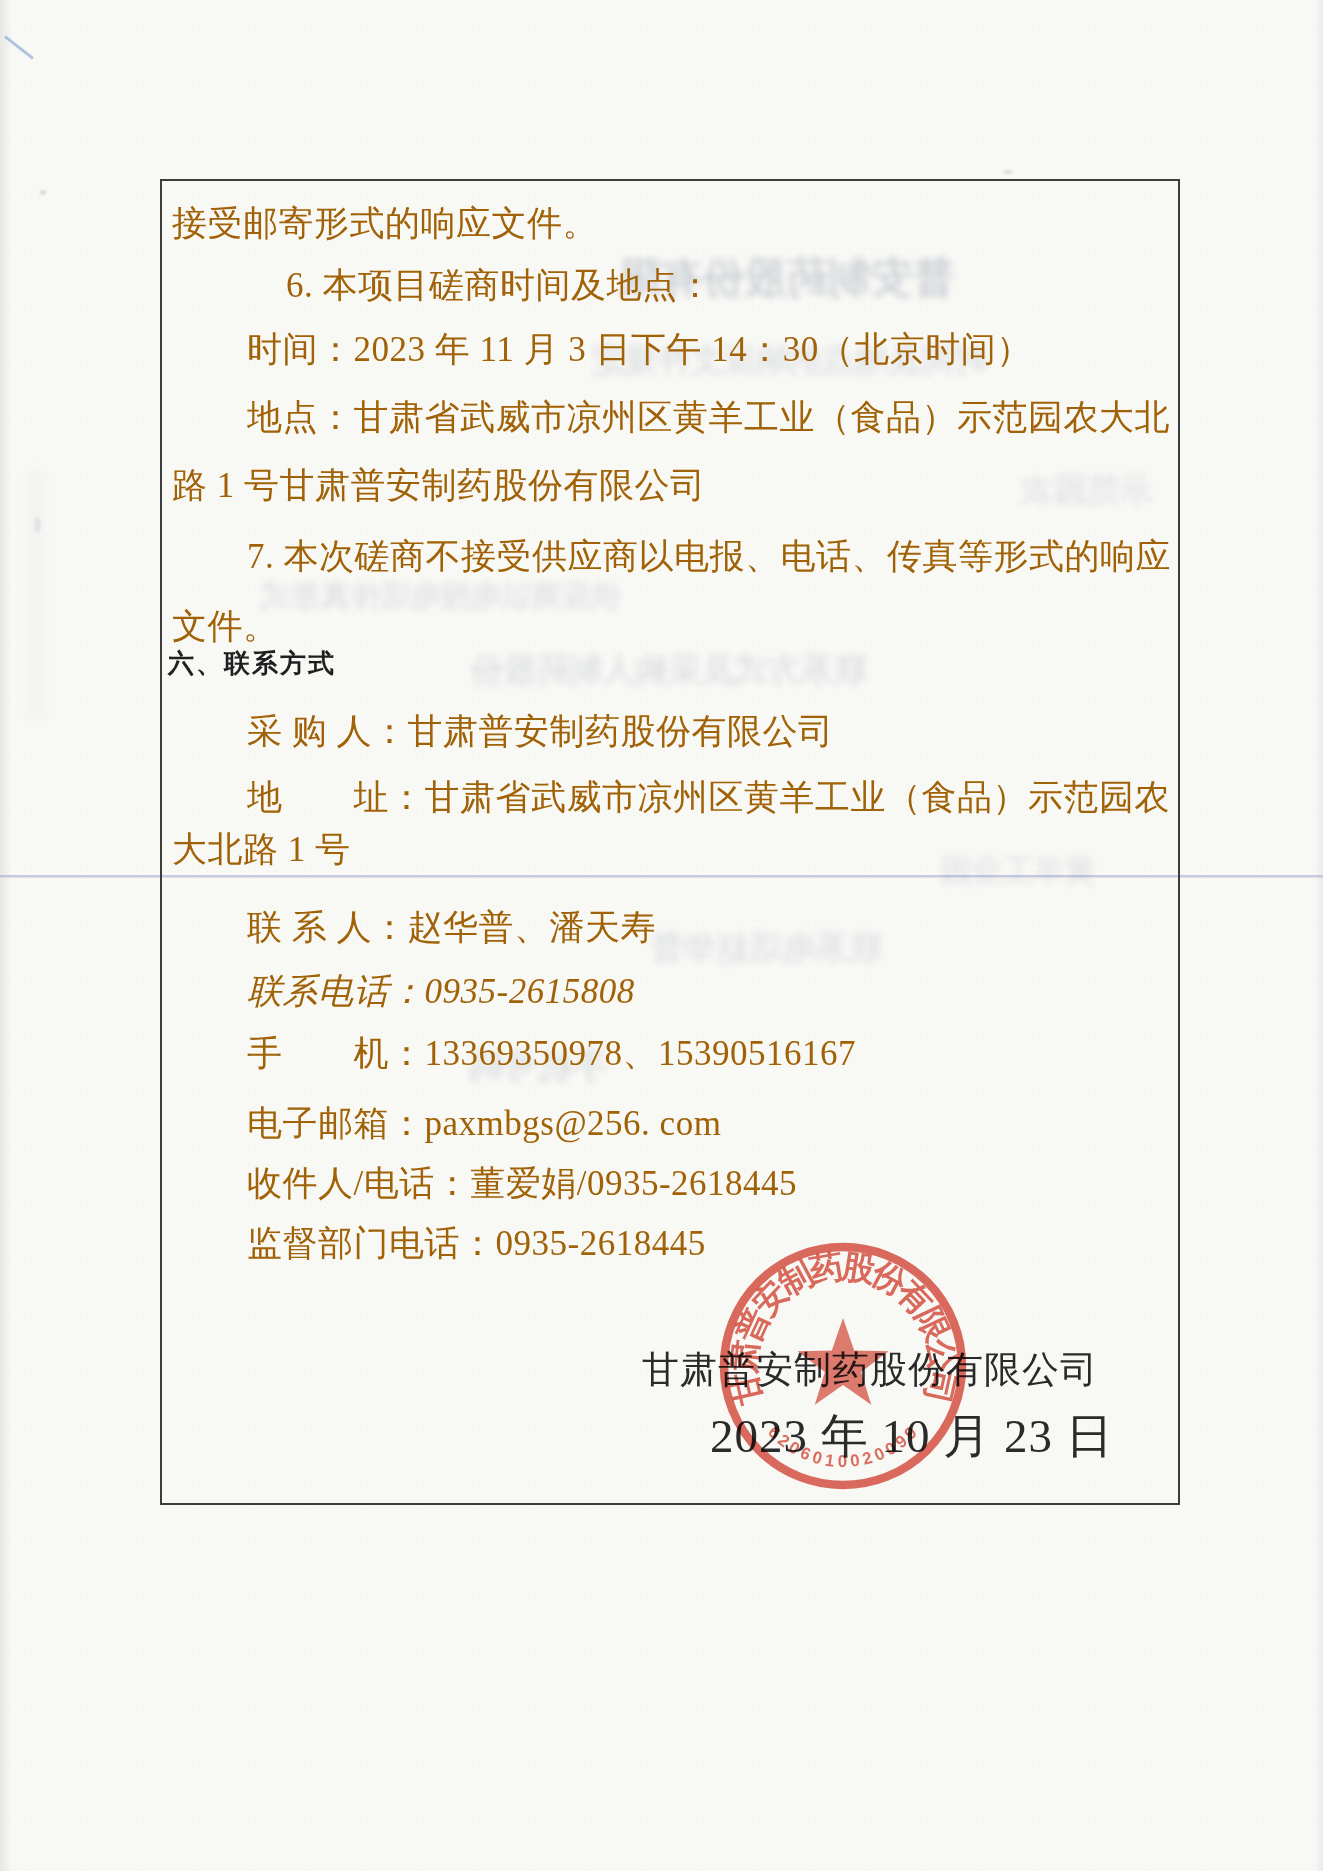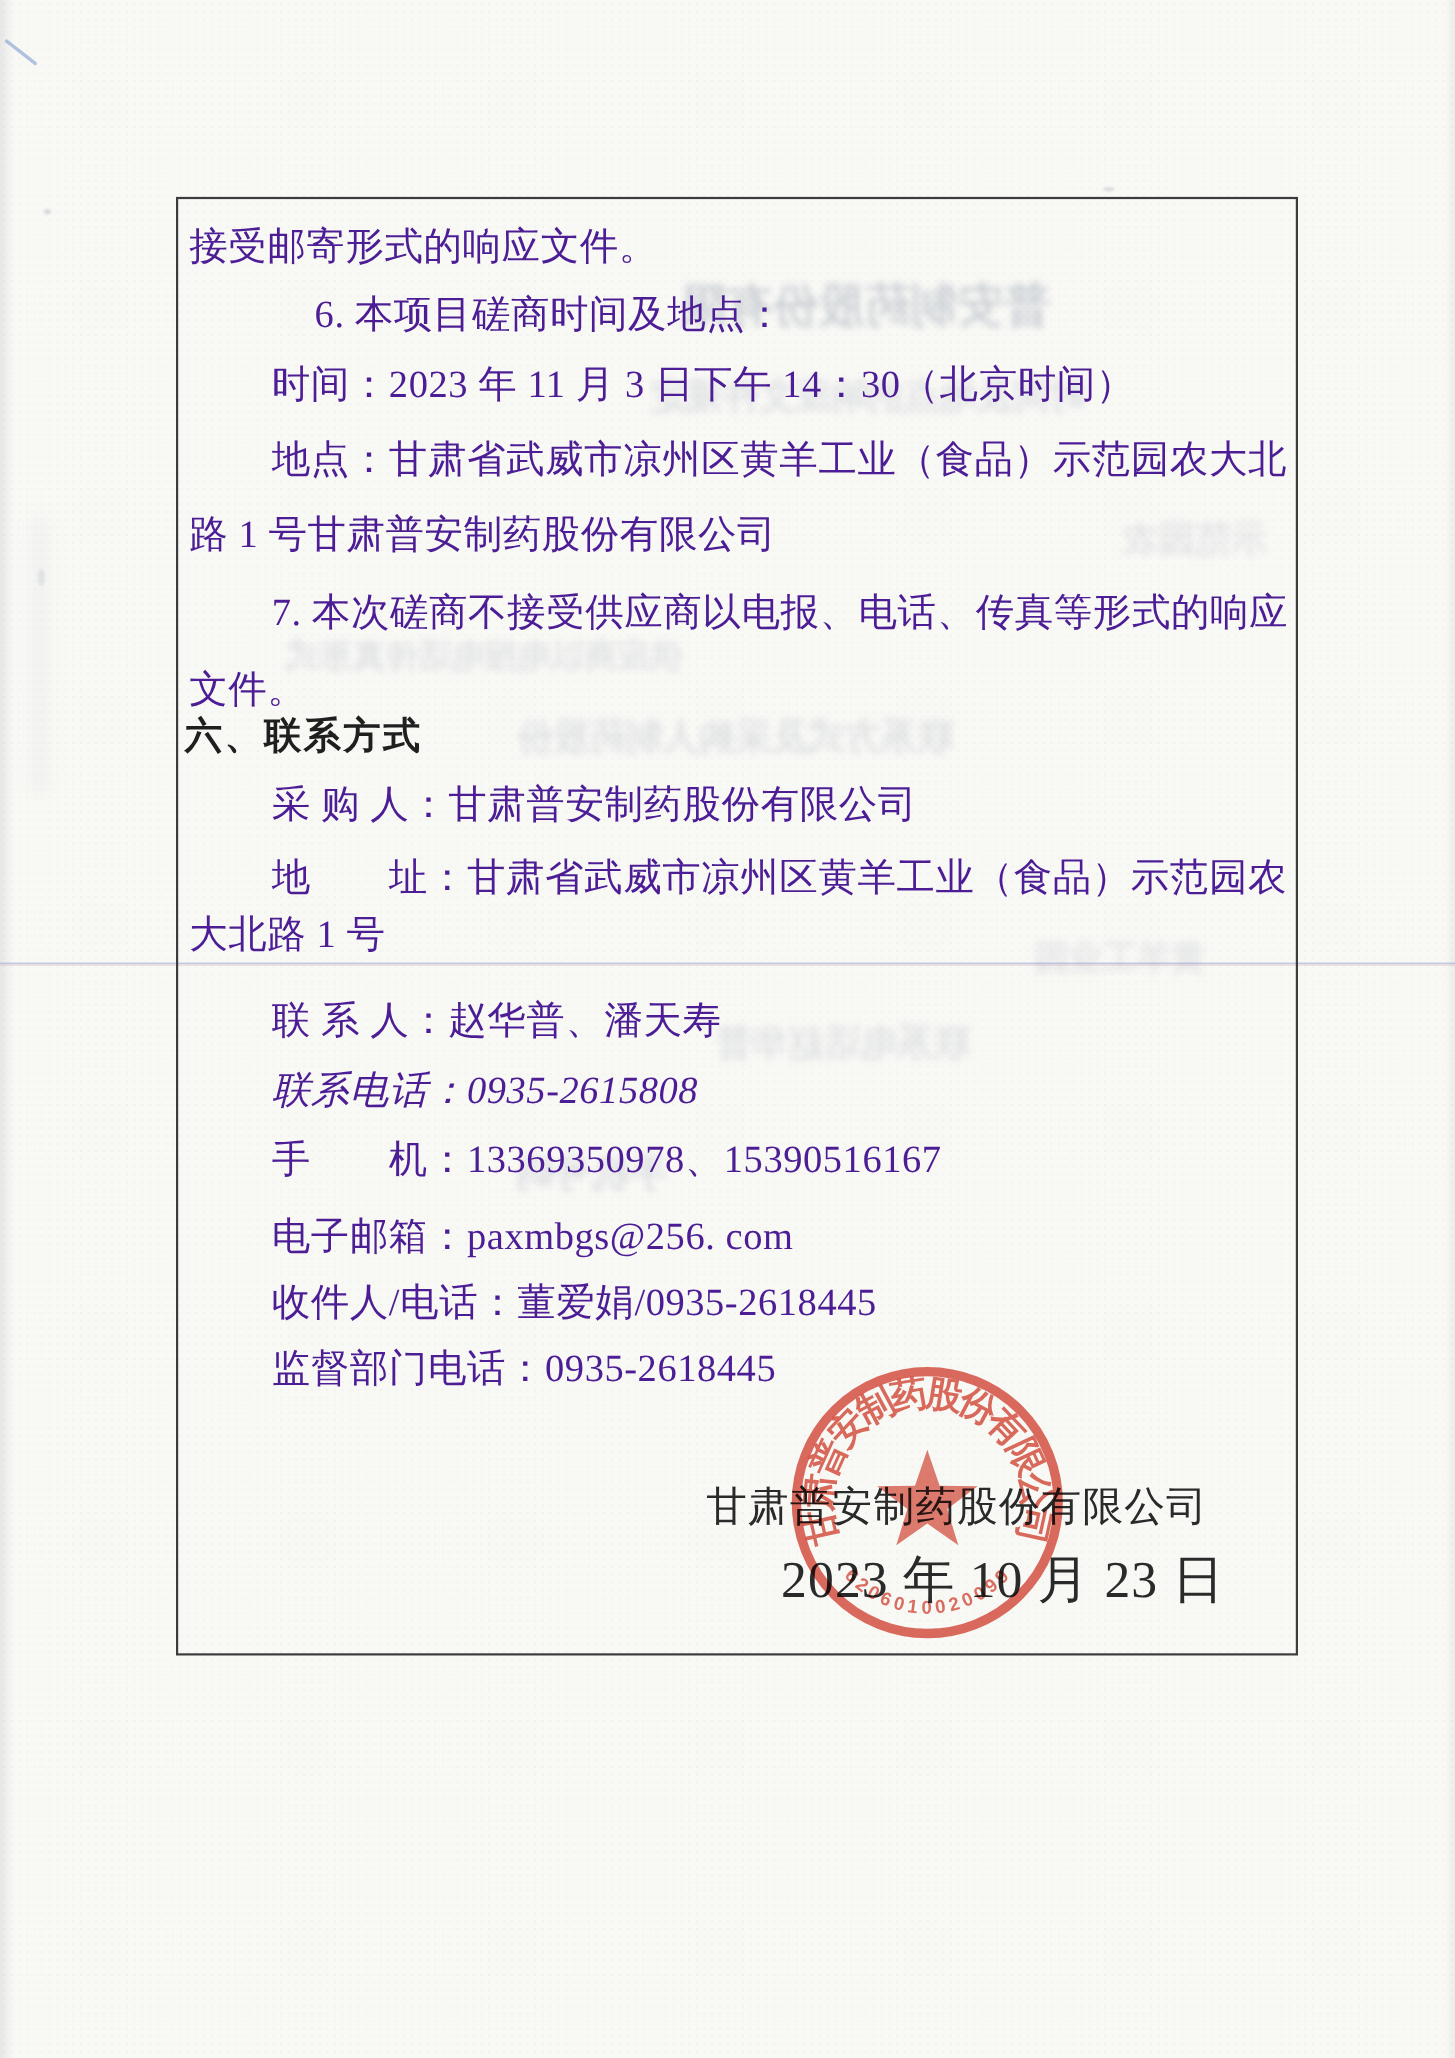--- a/index.html
+++ b/index.html
@@ -22,34 +22,34 @@
   .speck.s3{left:34px;top:517px;width:7px;height:16px;opacity:.18;}
   .streak-left{position:absolute;left:28px;top:470px;width:16px;height:250px;
     background:#8a93a5;opacity:.05;filter:blur(6px);}
 
   .scan-line{position:absolute;left:0;top:875px;width:1323px;height:3px;
     background:linear-gradient(180deg,rgba(148,168,212,.55) 0 60%,rgba(216,170,190,.35) 60% 100%);}
 
   .doc-box{position:absolute;left:160px;top:179px;width:1016px;height:1322px;
     border:2px solid #3c3c3c;background:transparent;}
 
-  .line{position:absolute;white-space:pre;color:#4c1d95;
+  .line{position:absolute;white-space:pre;color:#a16207;
     font-size:35px;line-height:40px;letter-spacing:0.5px;}
   .flush{left:172px;}
   .indent{left:247px;}
   .l1{top:204px;}
   .l2{top:266px;margin-left:39px;}
   .l3{top:330px;}
   .l4{top:398px;}
   .l5{top:466px;}
   .l6{top:537px;}
   .l7{top:607px;}
   .heading{position:absolute;left:168px;top:646px;color:#1f1f1f;white-space:pre;
     font-family:"Liberation Sans","DejaVu Sans",sans-serif;font-weight:bold;
-    font-size:34px;letter-spacing:2px;}
+    font-size:26px;letter-spacing:2px;}
   .c1{top:712px;}
   .c2{top:778px;}
   .c3{top:830px;}
   .c4{top:908px;}
   .c5{top:972px;font-style:italic;}
   .c6{top:1034px;}
   .c7{top:1104px;}
   .c8{top:1164px;}
   .c9{top:1224px;}
 

